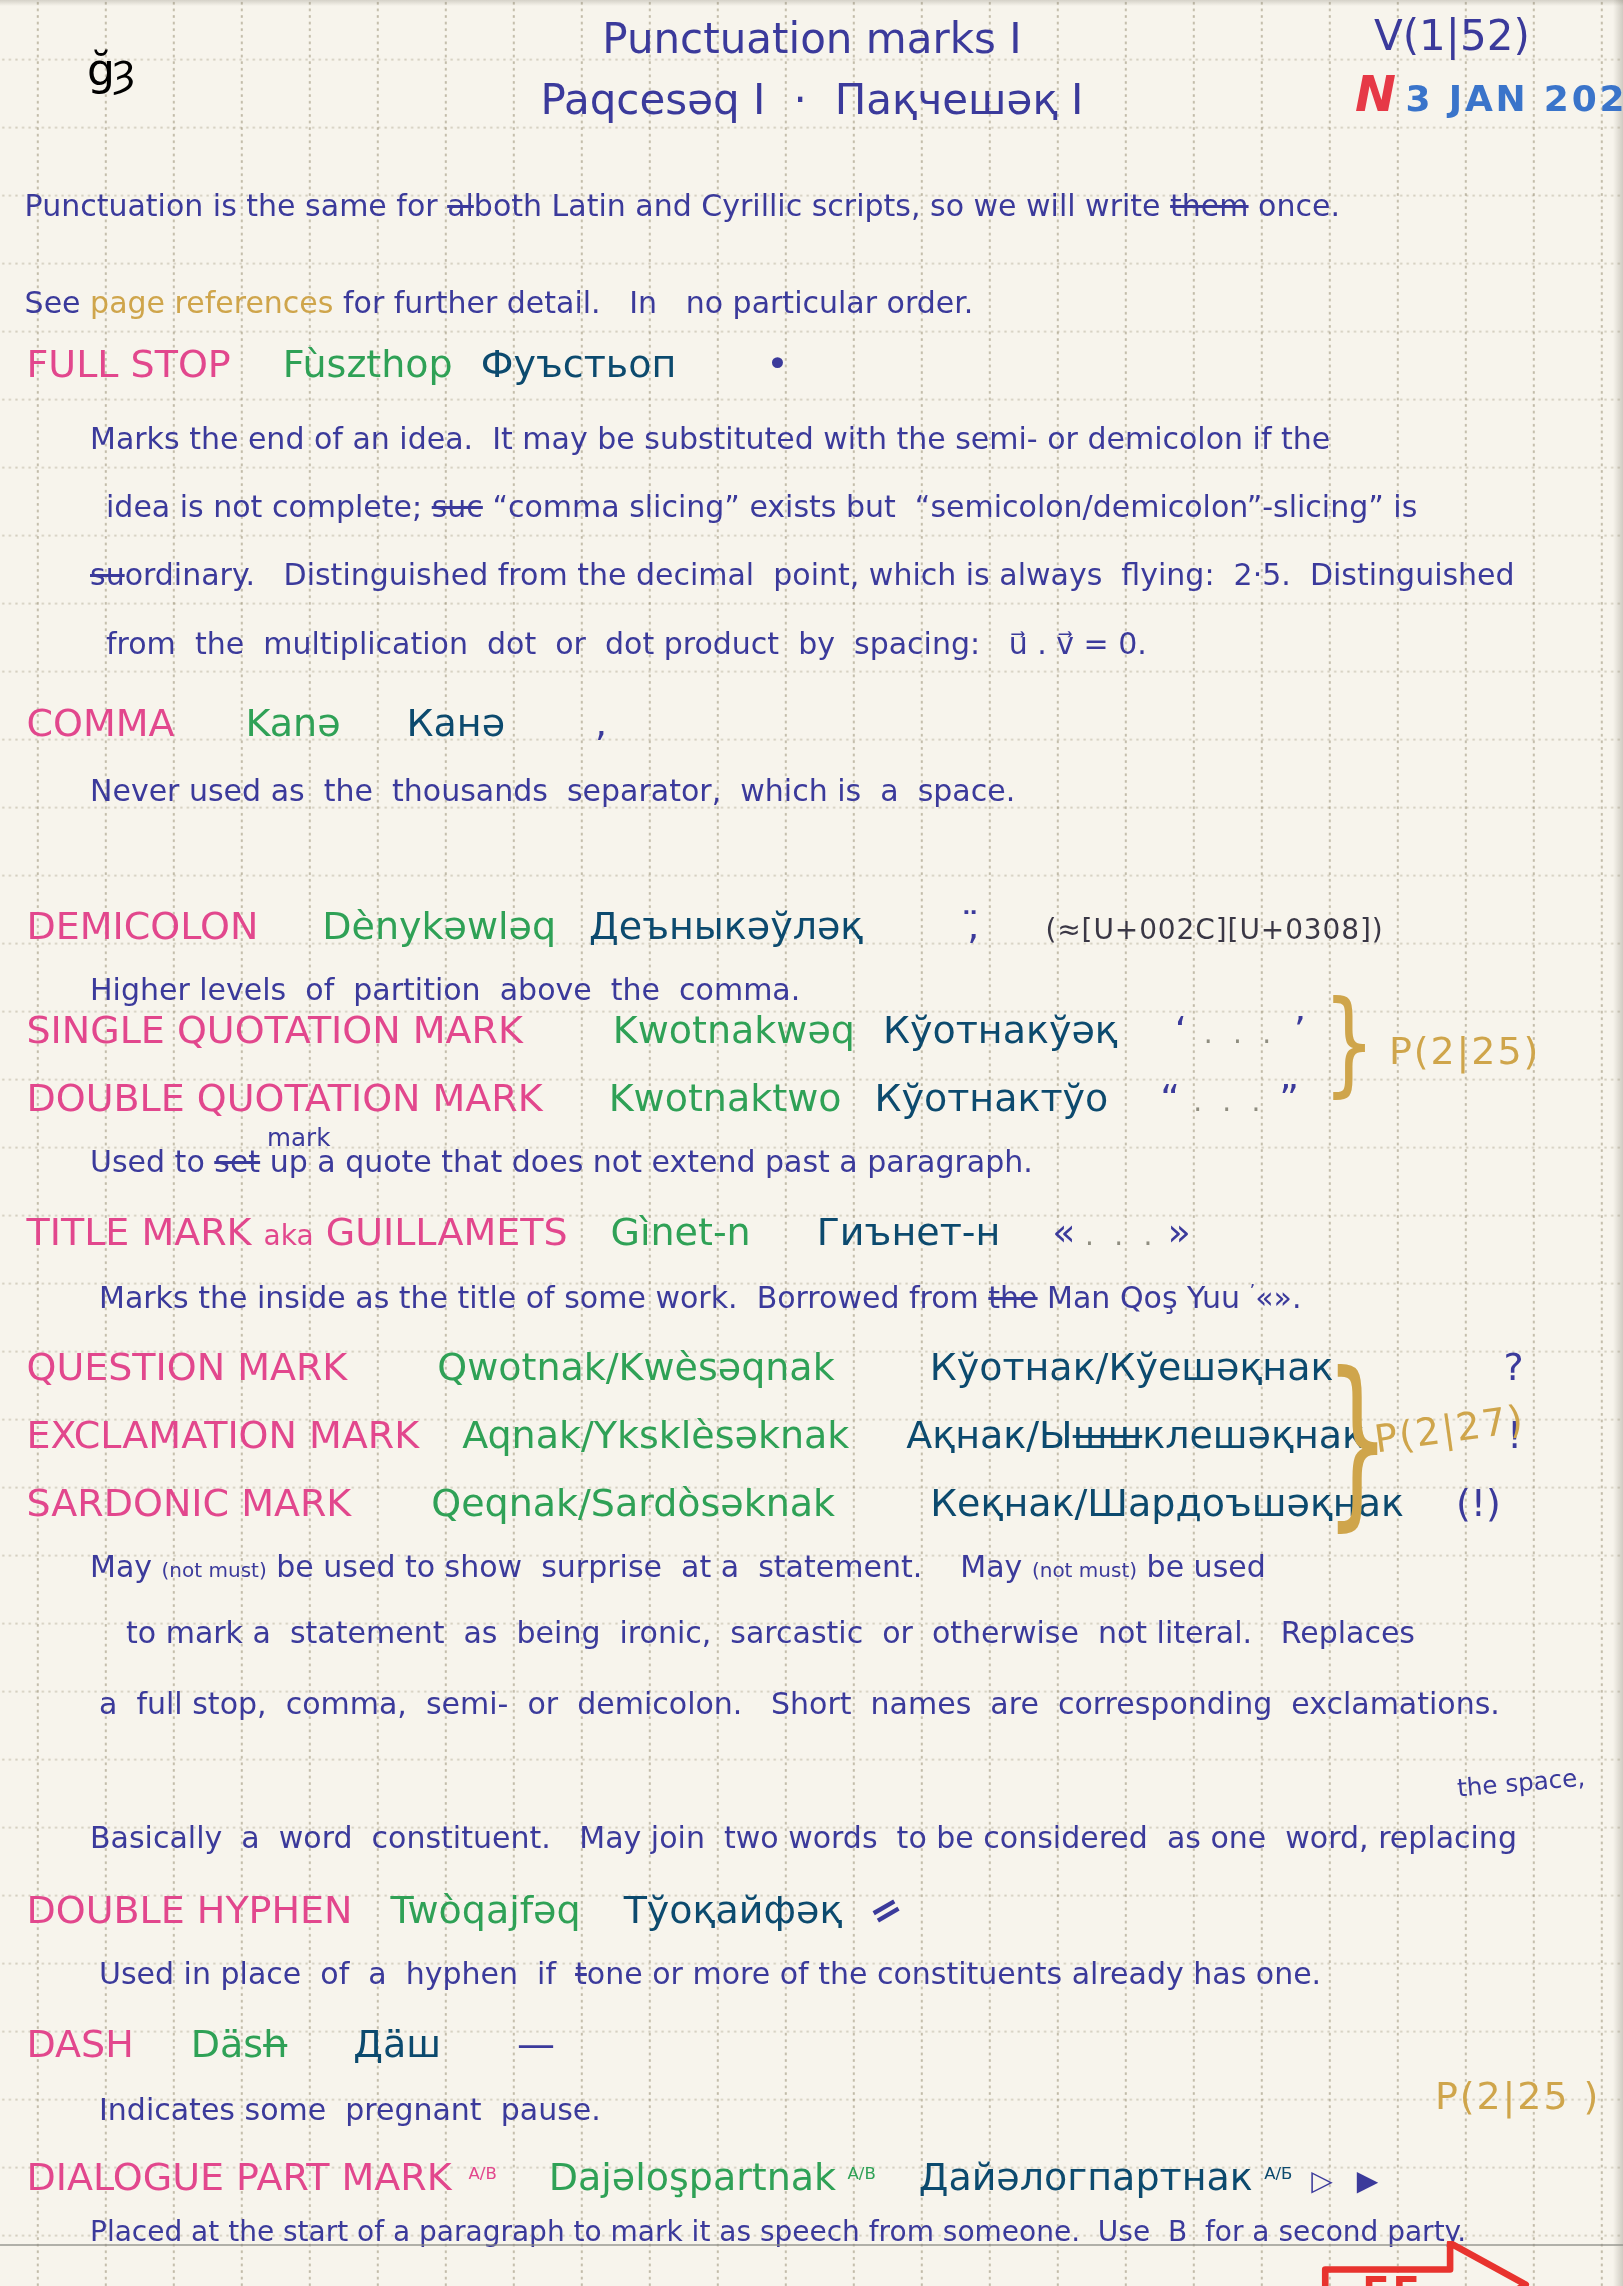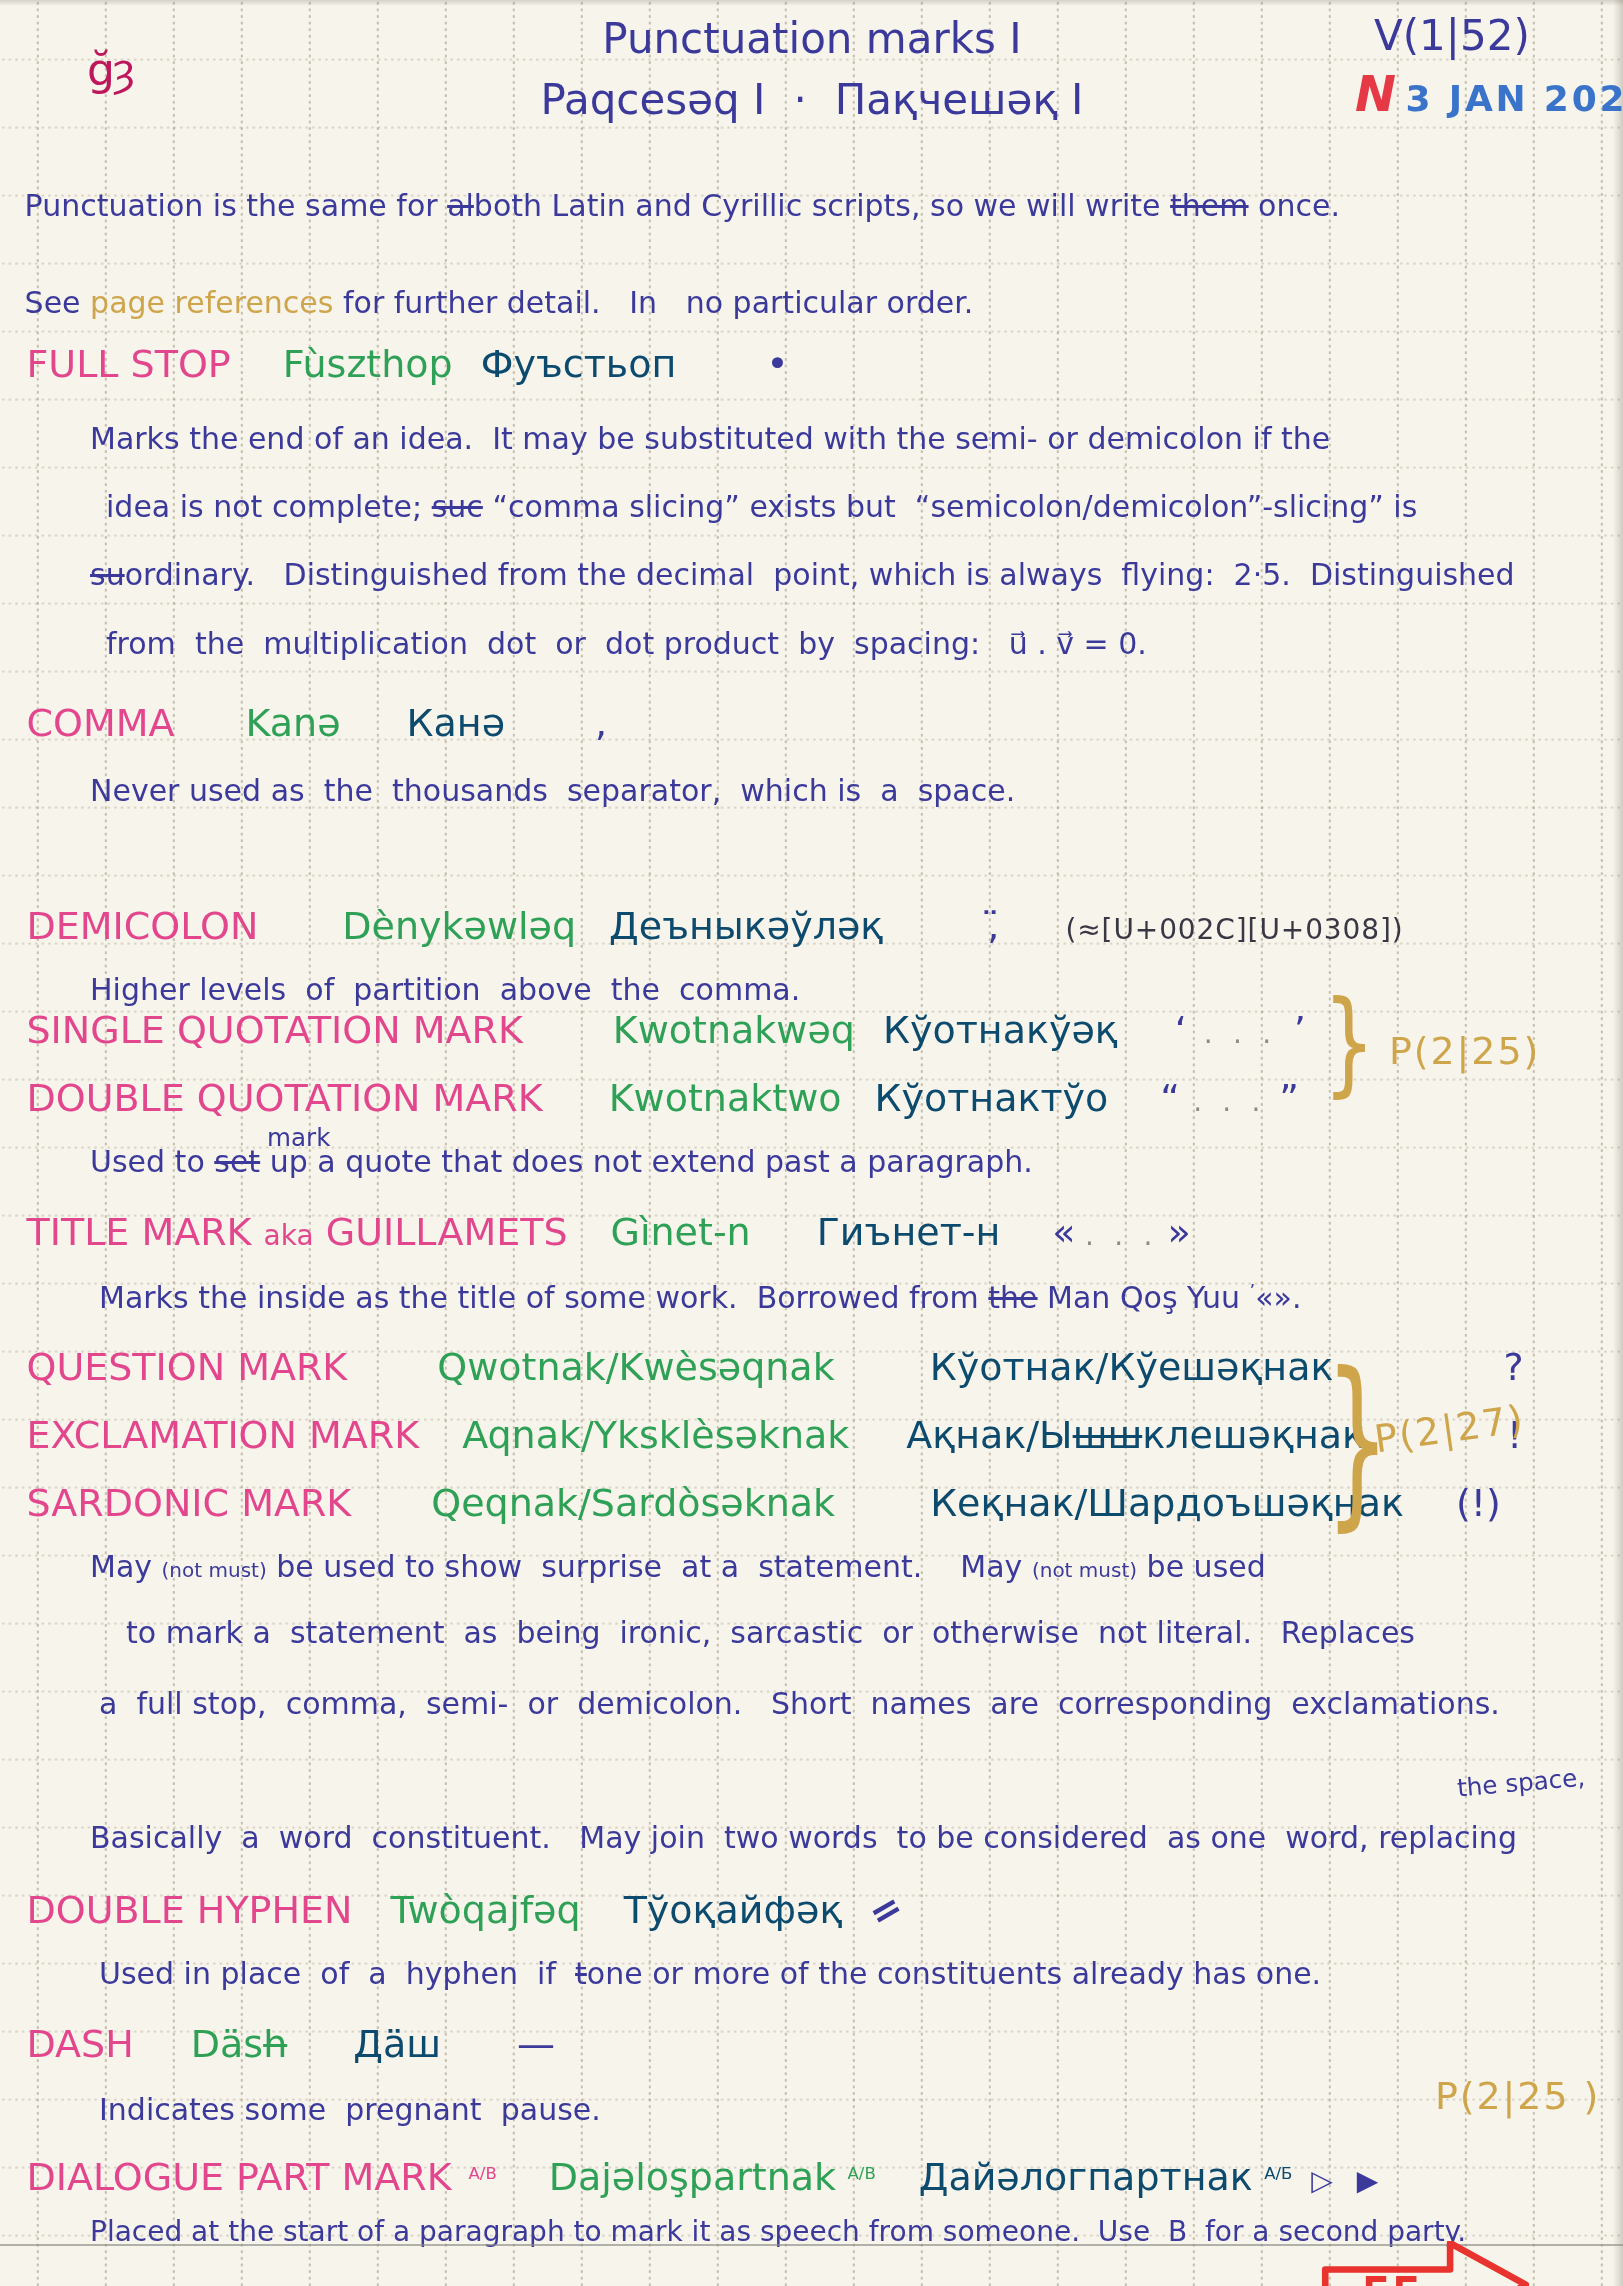--- a/index.html
+++ b/index.html
@@ -32,21 +32,21 @@
 
   .c-blue{color:#3b3a9b}
   .c-pink{color:#e2478d}
   .c-green{color:#2fa156}
   .c-red{color:#0c4a6e}
   .c-tan{color:#cfa54b}
   .c-gray{color:#8f8d80}
   .c-dark{color:#3a3745}
   .c-stamp{color:#2b6ac8}
   .c-redmark{color:#e63946}
-  .c-doodle{color:#be185d}
+  .c-doodle{color:#000000}
 
   .t1{font-size:42px;}
   .h{font-size:38px;}
   .aka{font-size:28px;}
   .small{font-size:20px;}
   .ins{font-size:24.6px;}
   .sup{vertical-align:super;font-size:.6em;}
   .supfrac{vertical-align:super;font-size:.55em;}
   .strike{text-decoration:line-through;text-decoration-thickness:2.8px;}
   .dots{letter-spacing:5.7px;font-size:28px;}
@@ -82,21 +82,21 @@
 
   <div class="row" style="top: 341px; left: 26.5px;"><span class="c-pink h">FULL STOP</span><span class="c-green h" style="margin-left: 52px;">Fùszthop</span><span class="c-red h" style="margin-left: 28px;">Фуъстьоп</span><span class="c-blue h" style="margin-left: 90px;">•</span></div>
   <div class="row" style="top: 420px; left: 90px;"><span class="c-blue">Marks the end of an idea.  It may be substituted with the semi- or demicolon if the</span></div>
   <div class="row" style="top: 488px; left: 106px;"><span class="c-blue">idea is not complete; </span><span class="c-blue strike">suc</span><span class="c-blue"> “comma slicing” exists but  “semicolon/demicolon”-slicing” is</span></div>
   <div class="row" style="top: 556px; left: 90px;"><span class="c-blue strike">su</span><span class="c-blue">ordinary.   Distinguished from the decimal  point, which is always  flying:  2·5.  Distinguished</span></div>
   <div class="row" style="top: 625px; left: 106px;"><span class="c-blue">from  the  multiplication  dot  or  dot product  by  spacing:   u⃗ . v⃗ = 0.</span></div>
 
   <div class="row" style="top: 700px; left: 26.5px;"><span class="c-pink h">COMMA</span><span class="c-green h" style="margin-left: 71px;">Kanə</span><span class="c-red h" style="margin-left: 66px;">Канә</span><span class="c-blue h" style="margin-left: 90px;">,</span></div>
   <div class="row" style="top: 772px; left: 90px;"><span class="c-blue">Never used as  the  thousands  separator,  which is  a  space.</span></div>
 
-  <div class="row" style="top: 903px; left: 26.5px;"><span class="c-pink h">DEMICOLON</span><span class="c-green h" style="margin-left: 84px;">Dènykəwləq</span><span class="c-red h" style="margin-left: 33px;">Деъныкәўләқ</span><span class="c-blue h" style="margin-left: 104px;">,̈</span><span class="c-dark ann" style="margin-left: 66px;">(≈[U+002C][U+0308])</span></div>
+  <div class="row" style="top: 903px; left: 26.5px;"><span class="c-pink h">DEMICOLON</span><span class="c-green h" style="margin-left: 64px;">Dènykəwləq</span><span class="c-red h" style="margin-left: 33px;">Деъныкәўләқ</span><span class="c-blue h" style="margin-left: 104px;">,̈</span><span class="c-dark ann" style="margin-left: 66px;">(≈[U+002C][U+0308])</span></div>
   <div class="row" style="top: 971px; left: 90px;"><span class="c-blue">Higher levels  of  partition  above  the  comma.</span></div>
 
   <div class="row" style="top: 1007px; left: 26.5px;"><span class="c-pink h">SINGLE QUOTATION MARK</span><span class="c-green h" style="margin-left: 90px;">Kwotnakwəq</span><span class="c-red h" style="margin-left: 28px;">Кўотнакўәқ</span><span class="c-blue h" style="margin-left: 57px;">‘</span><span class="c-gray dots" style="margin-left: 17px;">. . .</span><span class="c-blue h" style="margin-left: 17px;">’</span></div>
   <div class="row" style="top: 1075px; left: 26.5px;"><span class="c-pink h">DOUBLE QUOTATION MARK</span><span class="c-green h" style="margin-left: 66px;">Kwotnaktwo</span><span class="c-red h" style="margin-left: 33px;">Кўотнактўо</span><span class="c-blue h" style="margin-left: 52px;">“</span><span class="c-gray dots" style="margin-left: 13.2px;">. . .</span><span class="c-blue h" style="margin-left: 13.2px;">”</span></div>
   <div class="row" style="top: 986px; left: 1323px;"><span class="c-tan brace1">}</span></div>
   <div class="row" style="top: 1028px; left: 1389px;"><span class="c-tan pref">P(2|25)</span></div>
   <div class="row" style="top: 1117px; left: 267px;"><span class="c-blue ins">mark</span></div>
   <div class="row" style="top: 1143px; left: 90px;"><span class="c-blue">Used to </span><span class="c-blue strike">set</span><span class="c-blue"> up a quote that does not extend past a paragraph.</span></div>
 
   <div class="row" style="top: 1209px; left: 26.5px;"><span class="c-pink h">TITLE MARK </span><span class="c-pink aka">aka</span><span class="c-pink h"> GUILLAMETS</span><span class="c-green h" style="margin-left: 43px;">Gìnet-n</span><span class="c-red h" style="margin-left: 66px;">Гиънет-н</span><span class="c-blue h" style="margin-left: 52px;">«</span><span class="c-gray dots" style="margin-left: 9.5px;">. . .</span><span class="c-blue h" style="margin-left: 9.5px;">»</span></div>

